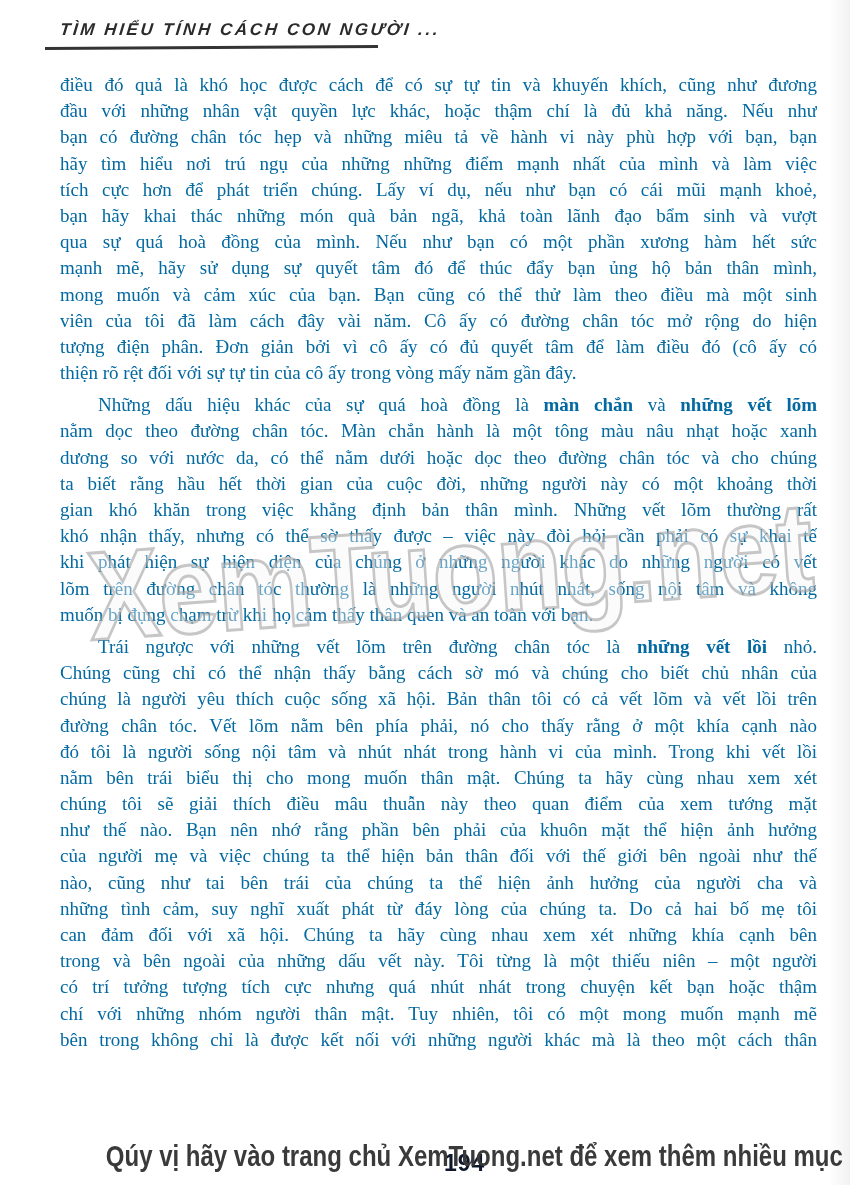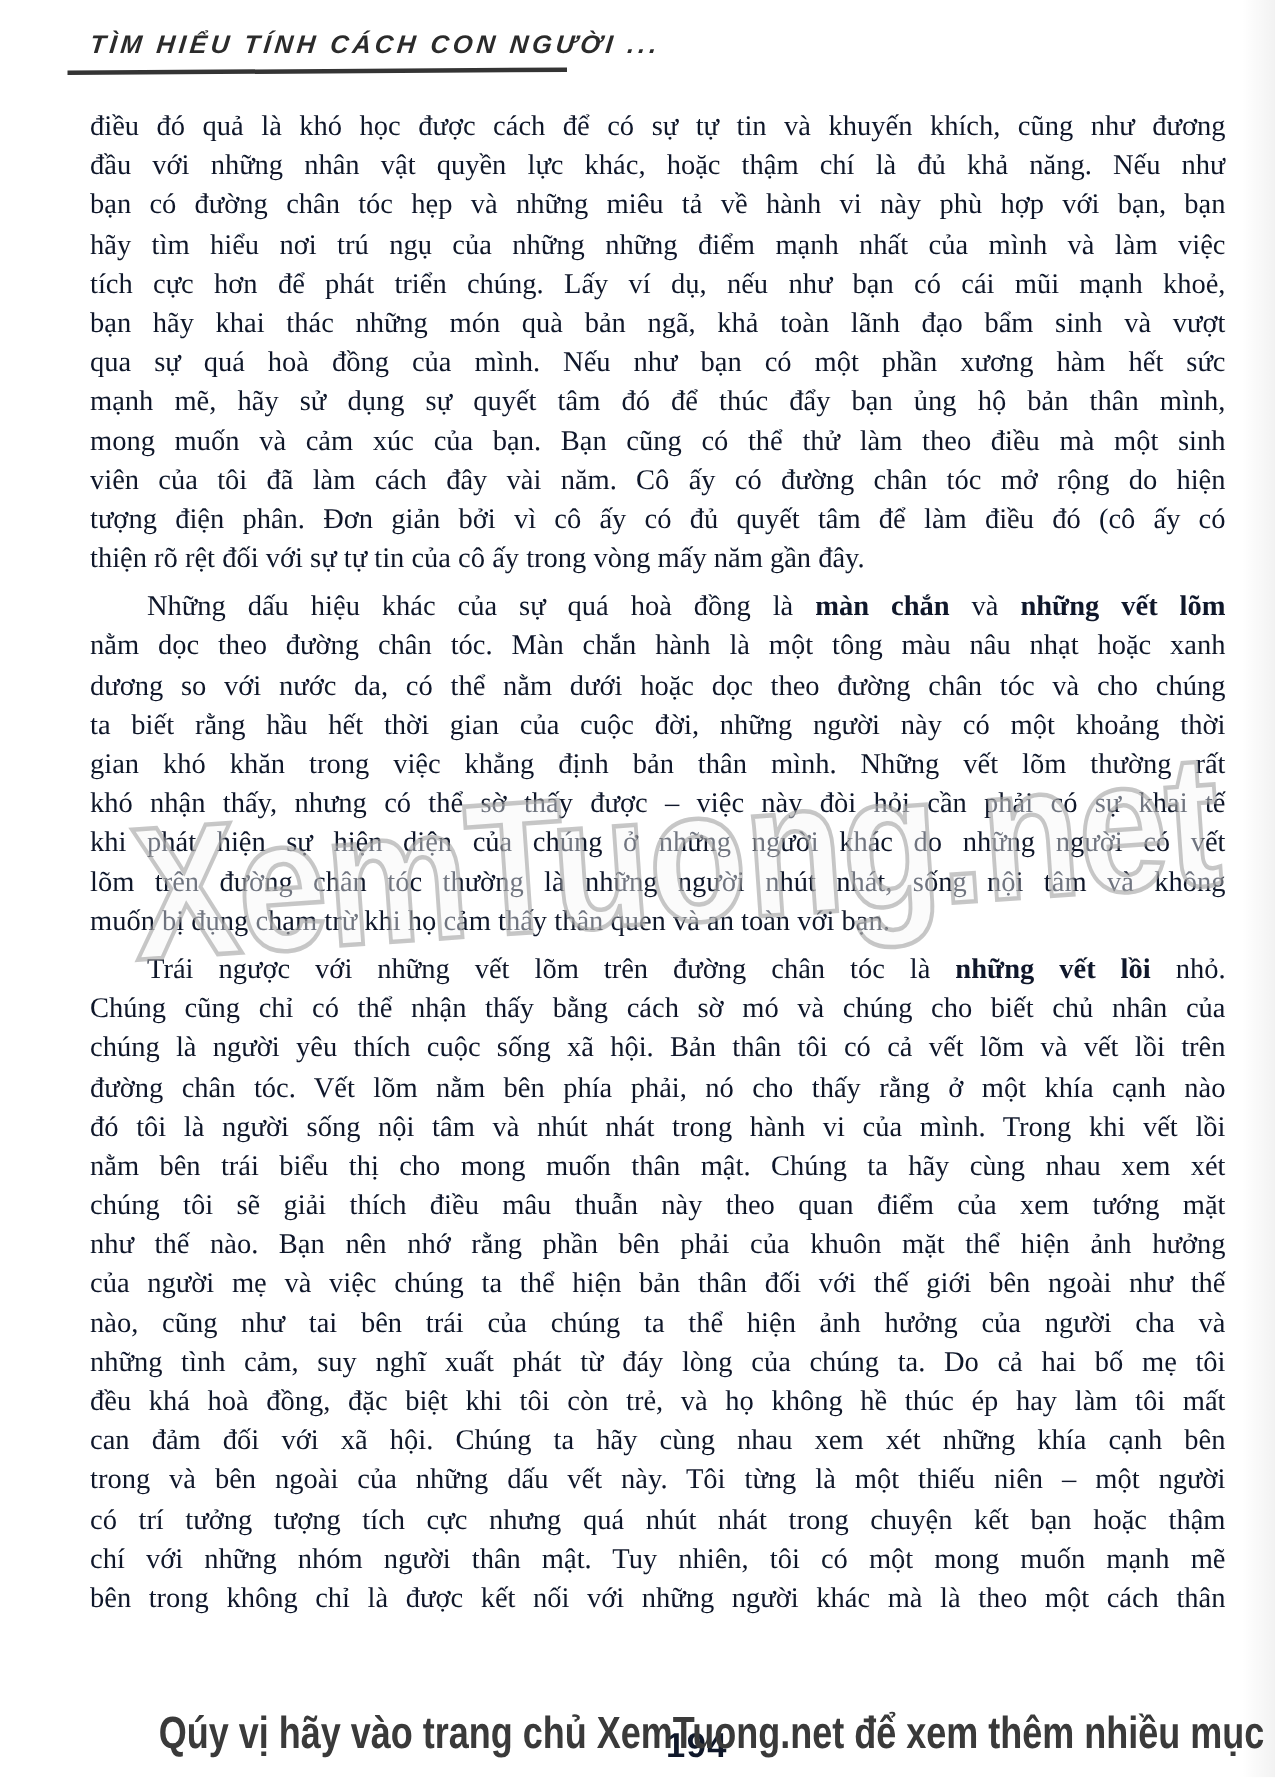--- a/index.html
+++ b/index.html
@@ -29,21 +29,21 @@
   }
   .header-underline {
     position: absolute; left: 45px; top: 46px;
     width: 333px; height: 2.6px; background: #343434;
     transform: rotate(-0.35deg);
   }
 
   
   .body-text {
     position: absolute; left: 60px; top: 72px; width: 757px;
-    font-size: 19px; color: #0f172a; z-index: 1;
+    font-size: 19px; color: #0369a1; z-index: 1;
   }
   .para + .para { margin-top: 6px; }
   .line {
     height: 26.2px; line-height: 26.2px;
     text-align: justify; text-align-last: justify;
     overflow: hidden; white-space: normal;
   }
   .line.indent { text-indent: 38px; }
   .line.lastline { text-align-last: left; }
   .line b { font-weight: bold; }
@@ -126,21 +126,20 @@
         <div class="line"><span>Chúng cũng chỉ có thể nhận thấy bằng cách sờ mó và chúng cho biết chủ nhân của</span></div>
         <div class="line"><span>chúng là người yêu thích cuộc sống xã hội. Bản thân tôi có cả vết lõm và vết lồi trên</span></div>
         <div class="line"><span>đường chân tóc. Vết lõm nằm bên phía phải, nó cho thấy rằng ở một khía cạnh nào</span></div>
         <div class="line"><span>đó tôi là người sống nội tâm và nhút nhát trong hành vi của mình. Trong khi vết lồi</span></div>
         <div class="line"><span>nằm bên trái biểu thị cho mong muốn thân mật. Chúng ta hãy cùng nhau xem xét</span></div>
         <div class="line"><span>chúng tôi sẽ giải thích điều mâu thuẫn này theo quan điểm của xem tướng mặt</span></div>
         <div class="line"><span>như thế nào. Bạn nên nhớ rằng phần bên phải của khuôn mặt thể hiện ảnh hưởng</span></div>
         <div class="line"><span>của người mẹ và việc chúng ta thể hiện bản thân đối với thế giới bên ngoài như thế</span></div>
         <div class="line"><span>nào, cũng như tai bên trái của chúng ta thể hiện ảnh hưởng của người cha và</span></div>
         <div class="line"><span>những tình cảm, suy nghĩ xuất phát từ đáy lòng của chúng ta. Do cả hai bố mẹ tôi</span></div>
-        <div class="line"><span>đều khá hoà đồng, đặc biệt khi tôi còn trẻ, và họ không hề thúc ép hay làm tôi mất</span></div>
         <div class="line"><span>can đảm đối với xã hội. Chúng ta hãy cùng nhau xem xét những khía cạnh bên</span></div>
         <div class="line"><span>trong và bên ngoài của những dấu vết này. Tôi từng là một thiếu niên – một người</span></div>
         <div class="line"><span>có trí tưởng tượng tích cực nhưng quá nhút nhát trong chuyện kết bạn hoặc thậm</span></div>
         <div class="line"><span>chí với những nhóm người thân mật. Tuy nhiên, tôi có một mong muốn mạnh mẽ</span></div>
         <div class="line"><span>bên trong không chỉ là được kết nối với những người khác mà là theo một cách thân</span></div>
       </div>
     </div>
 
   <div class="watermark">XemTuong.net</div>
 

